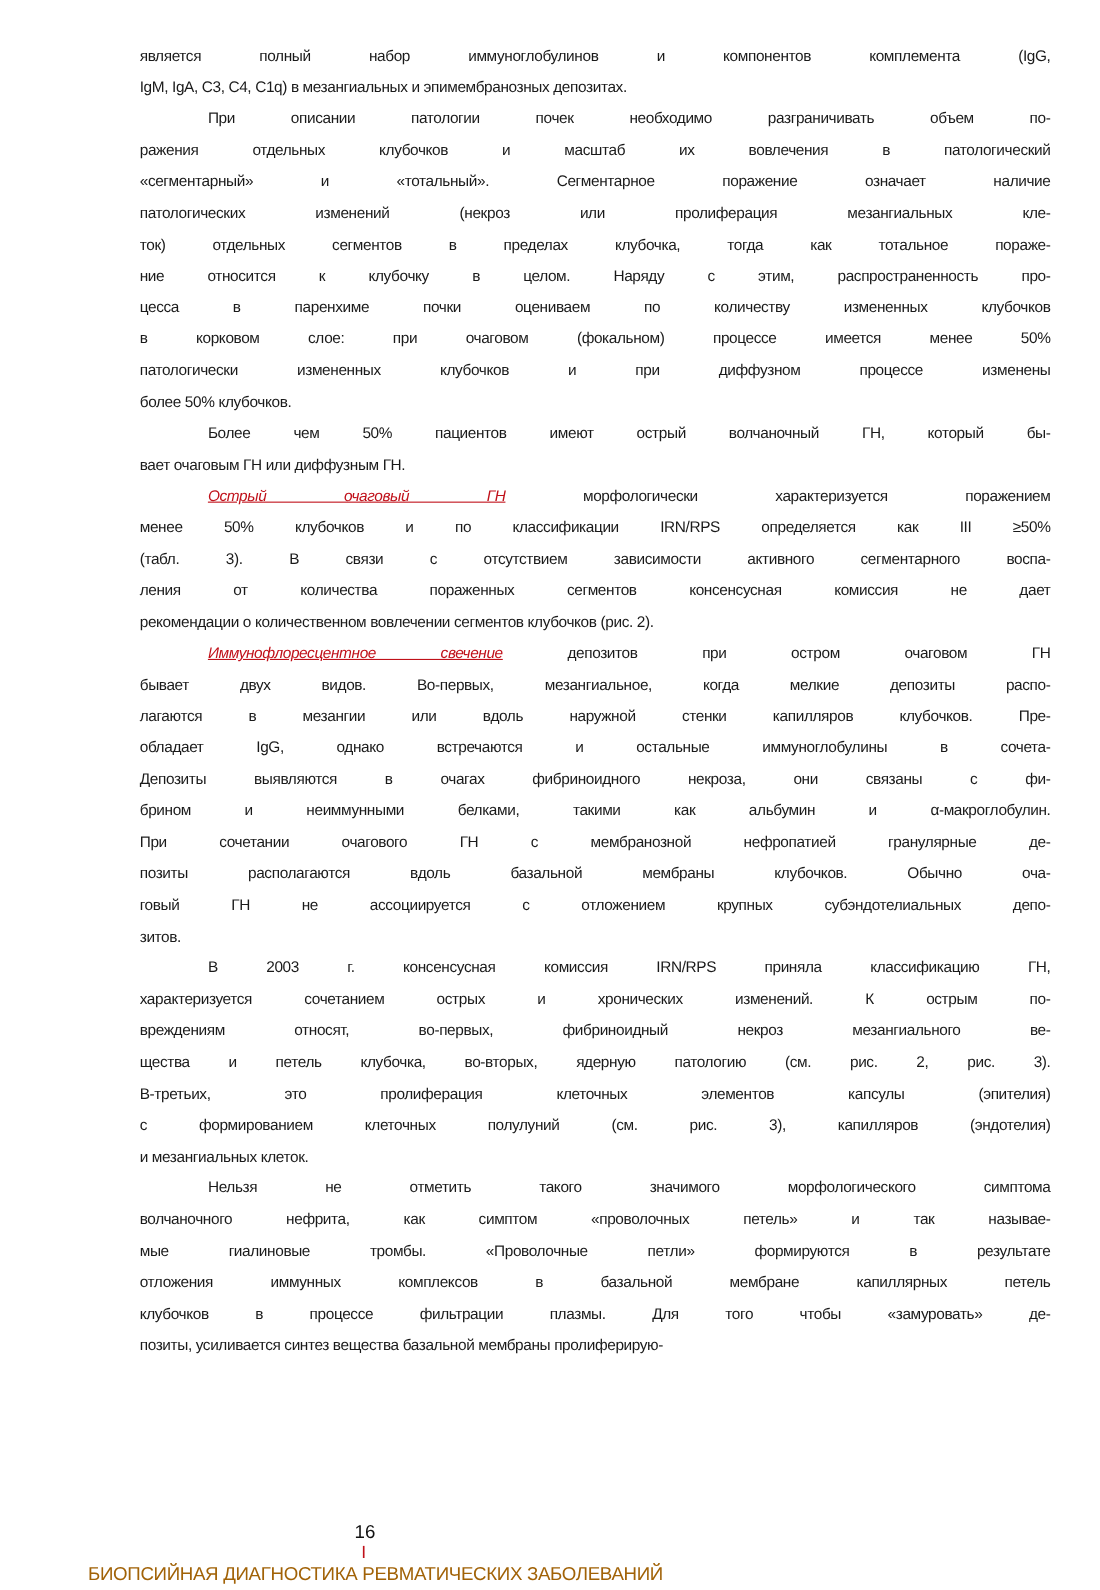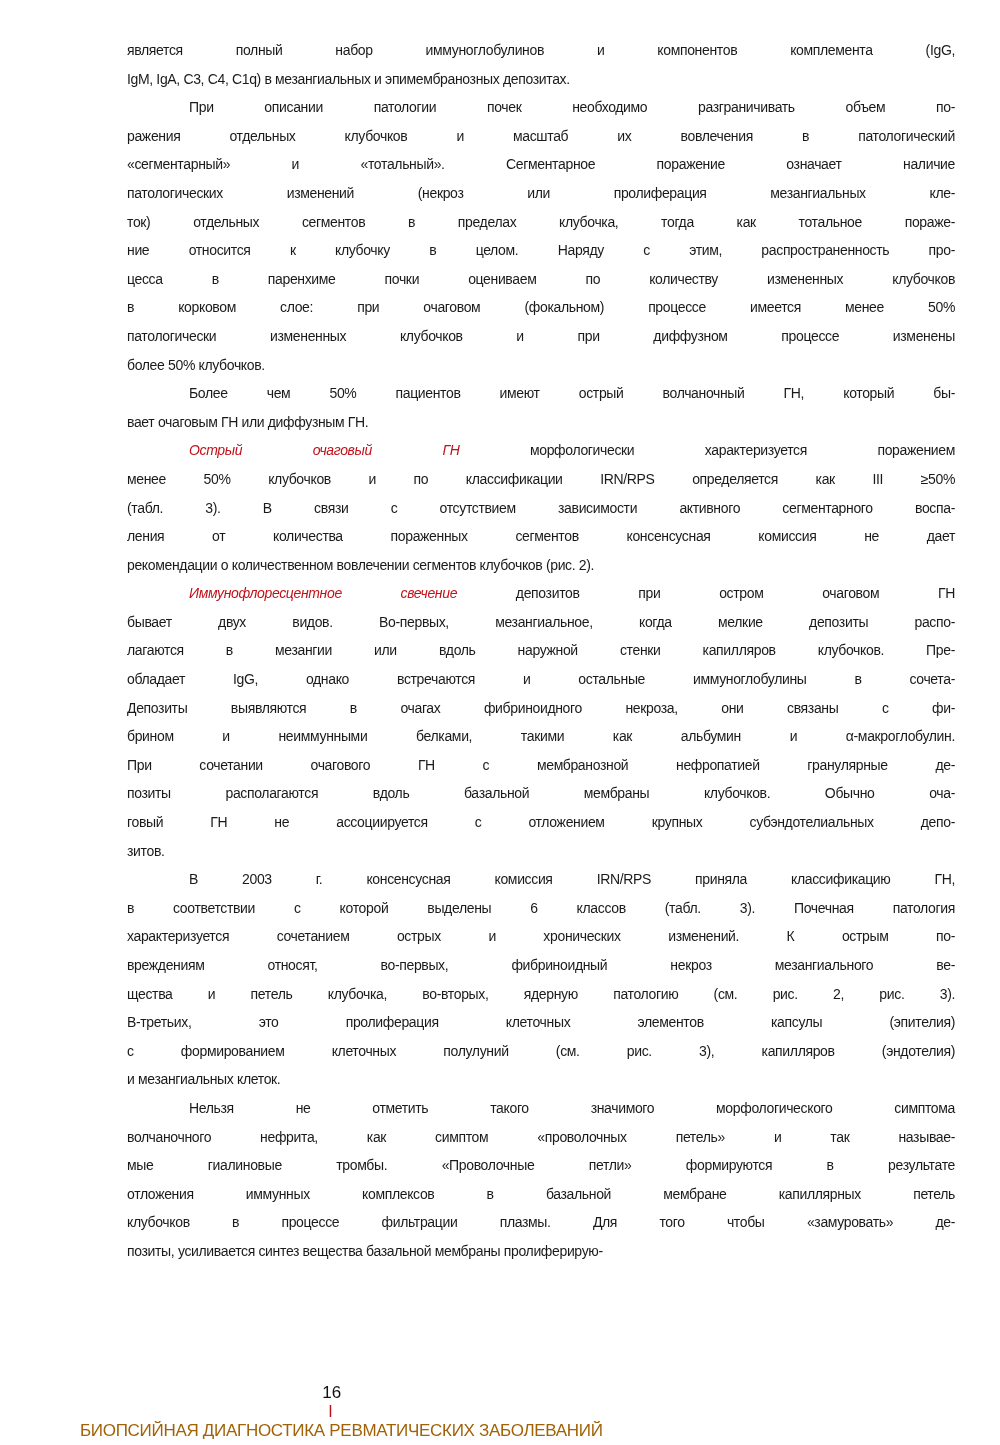--- a/index.html
+++ b/index.html
@@ -9,21 +9,21 @@
       font-family: "Liberation Sans", sans-serif;
       font-size: 14px; color: #1a1a1a;
     }
     .line {
       display: block; height: 28.6px; line-height: 28.6px;
       white-space: nowrap; text-align: justify; text-align-last: justify;
       letter-spacing: -0.35px;
     }
     .line.last { text-align-last: left; }
     .line.indent { padding-left: 62px; }
-    .em { color: #c0111a; font-style: italic; }
+    .em { color: #c0111a; font-style: italic; text-decoration: underline; }
     .footer {
       position: absolute; left: 80px; top: 1383px;
       font-family: "Liberation Sans", sans-serif; font-size: 17px;
       display: flex; align-items: center; flex-direction: column;
     }
     .pageno { color: #111; width: 38px; }
     .sep { color: #c0111a; width: 26px; font-size: 16px; }
     .running { color: #a16207; letter-spacing: -0.3px; }
   </style>
 </head>
@@ -64,21 +64,20 @@
       <span class="line"><span>обладает IgG, однако встречаются и остальные иммуноглобулины в сочета-</span></span>
       <span class="line"><span>Депозиты выявляются в очагах фибриноидного некроза, они связаны с фи-</span></span>
       <span class="line"><span>брином и неиммунными белками, такими как альбумин и α-макроглобулин.</span></span>
       <span class="line"><span>При сочетании очагового ГН с мембранозной нефропатией гранулярные де-</span></span>
       <span class="line"><span>позиты располагаются вдоль базальной мембраны клубочков. Обычно оча-</span></span>
       <span class="line"><span>говый ГН не ассоциируется с отложением крупных субэндотелиальных депо-</span></span>
       <span class="line last"><span>зитов.</span></span>
     </div>
     <div>
       <span class="line indent"><span>В 2003 г. консенсусная комиссия IRN/RPS приняла классификацию ГН,</span></span>
-      <span class="line"><span>в соответствии с которой выделены 6 классов (табл. 3). Почечная патология</span></span>
       <span class="line"><span>характеризуется сочетанием острых и хронических изменений. К острым по-</span></span>
       <span class="line"><span>вреждениям относят, во-первых, фибриноидный некроз мезангиального ве-</span></span>
       <span class="line"><span>щества и петель клубочка, во-вторых, ядерную патологию (см. рис. 2, рис. 3).</span></span>
       <span class="line"><span>В-третьих, это пролиферация клеточных элементов капсулы (эпителия)</span></span>
       <span class="line"><span>с формированием клеточных полулуний (см. рис. 3), капилляров (эндотелия)</span></span>
       <span class="line last"><span>и мезангиальных клеток.</span></span>
     </div>
     <div>
       <span class="line indent"><span>Нельзя не отметить такого значимого морфологического симптома</span></span>
       <span class="line"><span>волчаночного нефрита, как симптом «проволочных петель» и так называе-</span></span>

